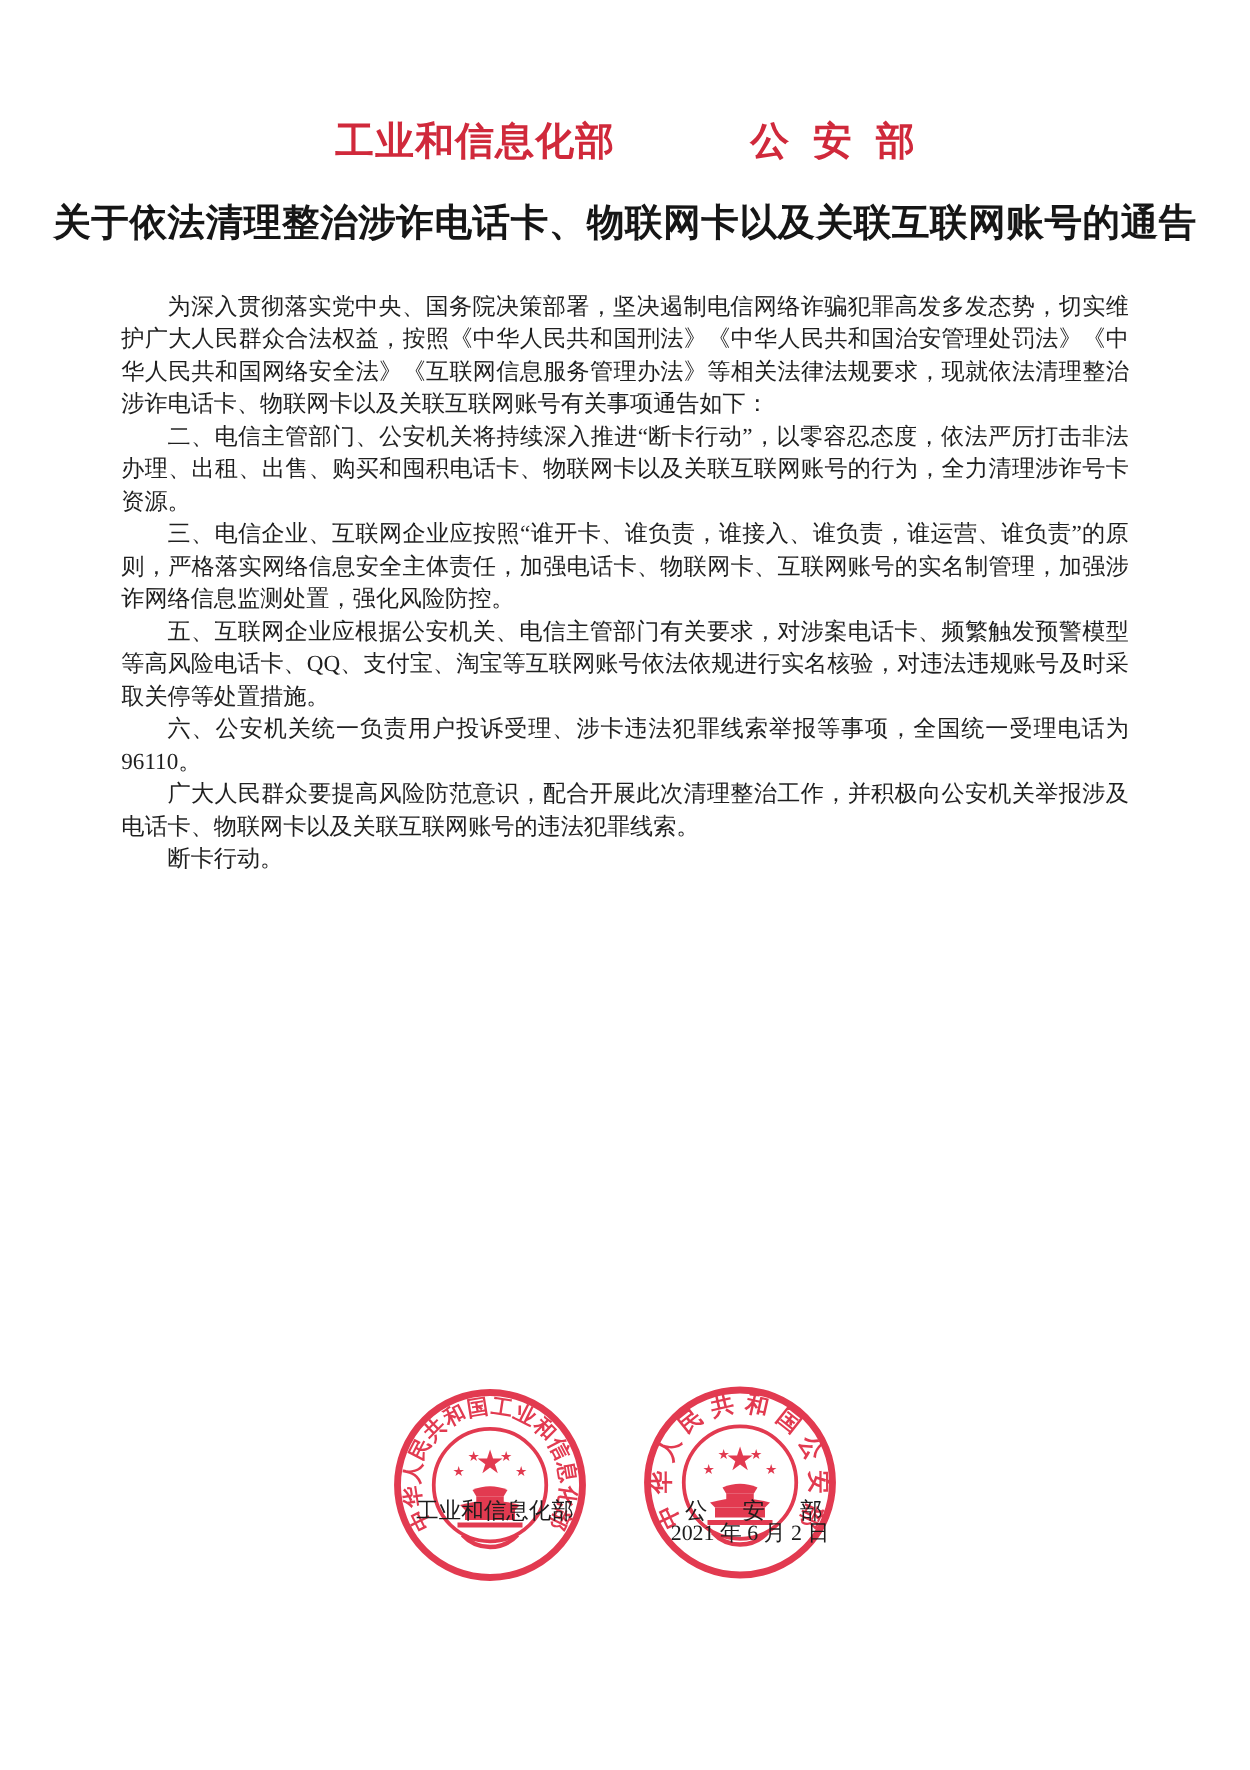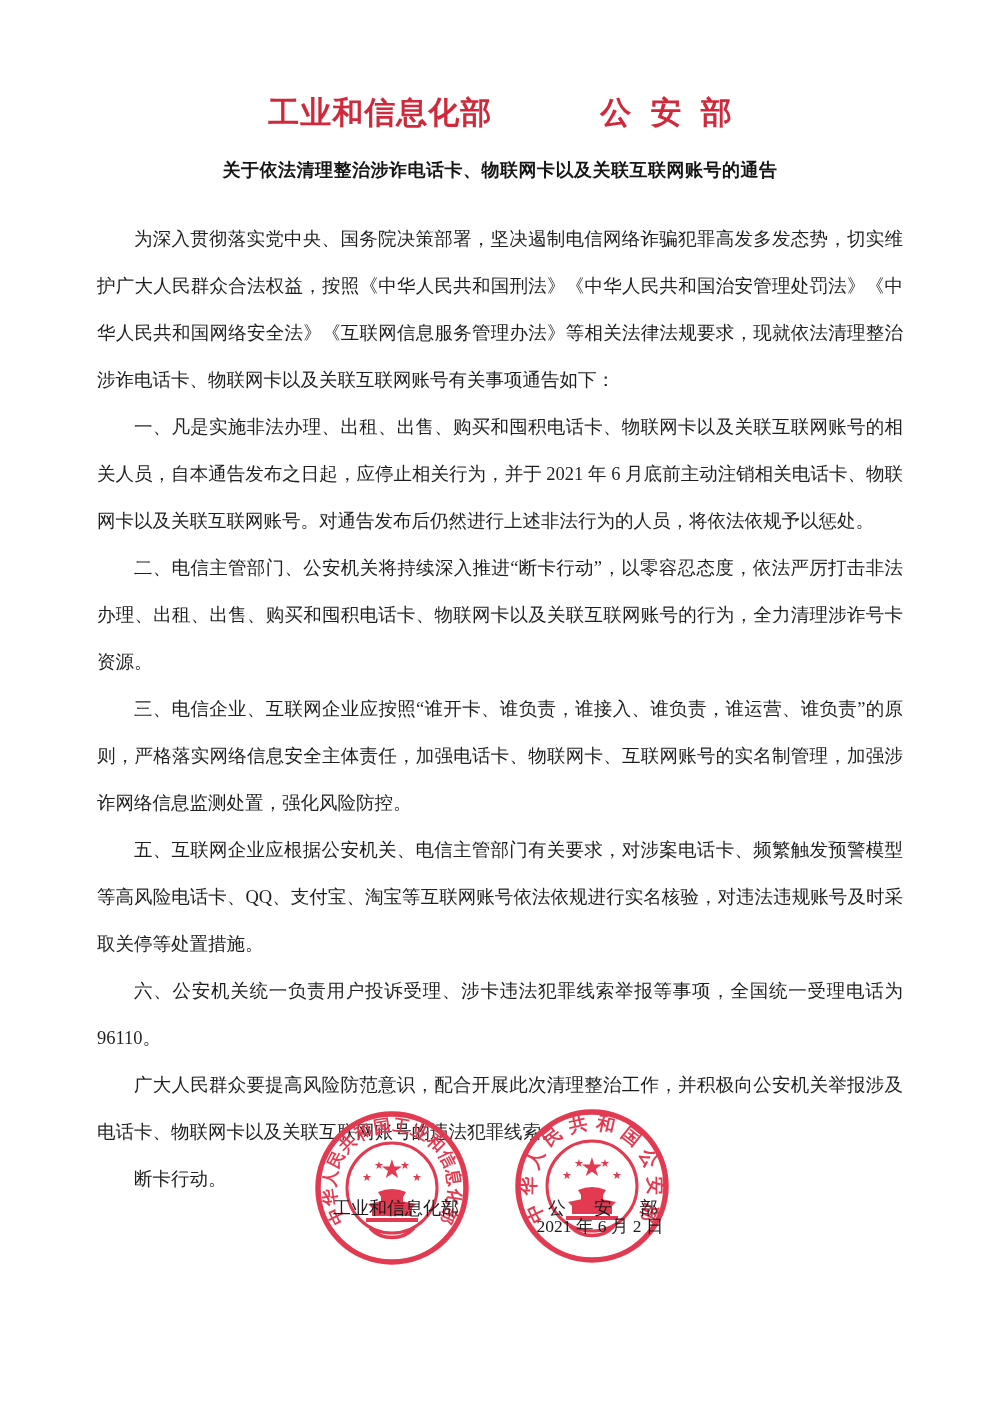--- a/index.html
+++ b/index.html
@@ -23,30 +23,30 @@
     color:var(--header-red,#d0293b);
     letter-spacing:1px;
   }
   .spaced-wide {
     letter-spacing:0.62em;
     margin-right:-0.62em;
   }
   h1.doc-title {
     margin:24px 0 0 0;
     text-align:center;
-    font-size:18px;
+    font-size:30px;
     font-weight:bold;
     color:#161616;
     letter-spacing:0.5px;
   }
   .doc-body {
     width:806px;
     margin:34px auto 0 auto;
     font-size:18.5px;
-    line-height:47px;
+    line-height:26px;
     text-align:justify;
   }
   .doc-body p {
     margin:0;
     text-indent:2em;
   }
   .seal-area {
     position:absolute;
     left:0; top:1106px;
     width:1000px; height:300px;
@@ -91,21 +91,20 @@
 
   <div class="ministries">
     <span>工业和信息化部</span>
     <span class="spaced-wide">公安部</span>
   </div>
 
   <h1 class="doc-title">关于依法清理整治涉诈电话卡、物联网卡以及关联互联网账号的通告</h1>
 
   <div class="doc-body">
     <p>为深入贯彻落实党中央、国务院决策部署，坚决遏制电信网络诈骗犯罪高发多发态势，切实维护广大人民群众合法权益，按照《中华人民共和国刑法》《中华人民共和国治安管理处罚法》《中华人民共和国网络安全法》《互联网信息服务管理办法》等相关法律法规要求，现就依法清理整治涉诈电话卡、物联网卡以及关联互联网账号有关事项通告如下：</p>
-    <p>一、凡是实施非法办理、出租、出售、购买和囤积电话卡、物联网卡以及关联互联网账号的相关人员，自本通告发布之日起，应停止相关行为，并于 2021 年 6 月底前主动注销相关电话卡、物联网卡以及关联互联网账号。对通告发布后仍然进行上述非法行为的人员，将依法依规予以惩处。</p>
     <p>二、电信主管部门、公安机关将持续深入推进“断卡行动”，以零容忍态度，依法严厉打击非法办理、出租、出售、购买和囤积电话卡、物联网卡以及关联互联网账号的行为，全力清理涉诈号卡资源。</p>
     <p>三、电信企业、互联网企业应按照“谁开卡、谁负责，谁接入、谁负责，谁运营、谁负责”的原则，严格落实网络信息安全主体责任，加强电话卡、物联网卡、互联网账号的实名制管理，加强涉诈网络信息监测处置，强化风险防控。</p>
     <p>五、互联网企业应根据公安机关、电信主管部门有关要求，对涉案电话卡、频繁触发预警模型等高风险电话卡、QQ、支付宝、淘宝等互联网账号依法依规进行实名核验，对违法违规账号及时采取关停等处置措施。</p>
     <p>六、公安机关统一负责用户投诉受理、涉卡违法犯罪线索举报等事项，全国统一受理电话为 96110。</p>
     <p>广大人民群众要提高风险防范意识，配合开展此次清理整治工作，并积极向公安机关举报涉及电话卡、物联网卡以及关联互联网账号的违法犯罪线索。</p>
     <p>断卡行动。</p>
   </div>
 
   <div class="seal-area">
 

